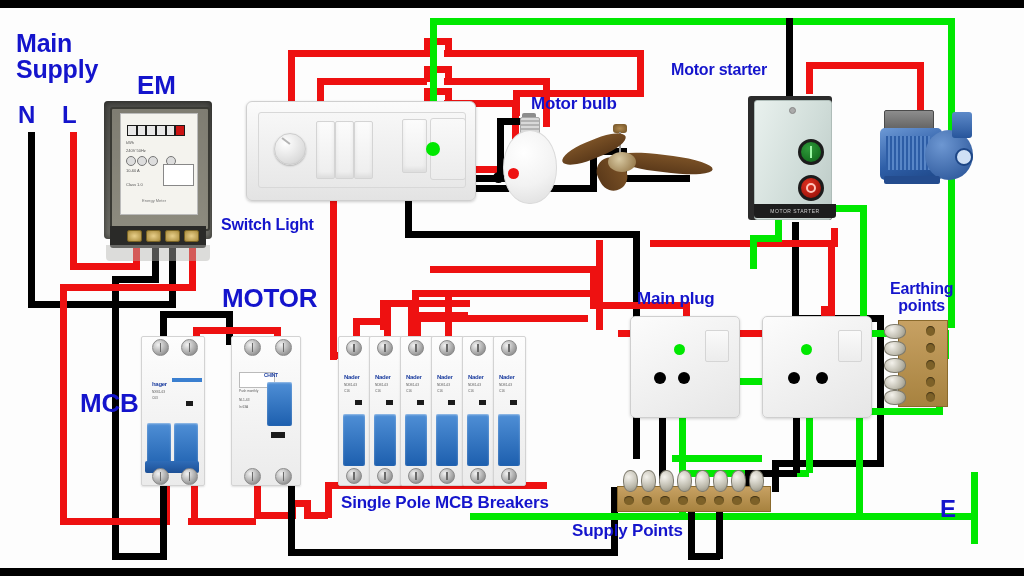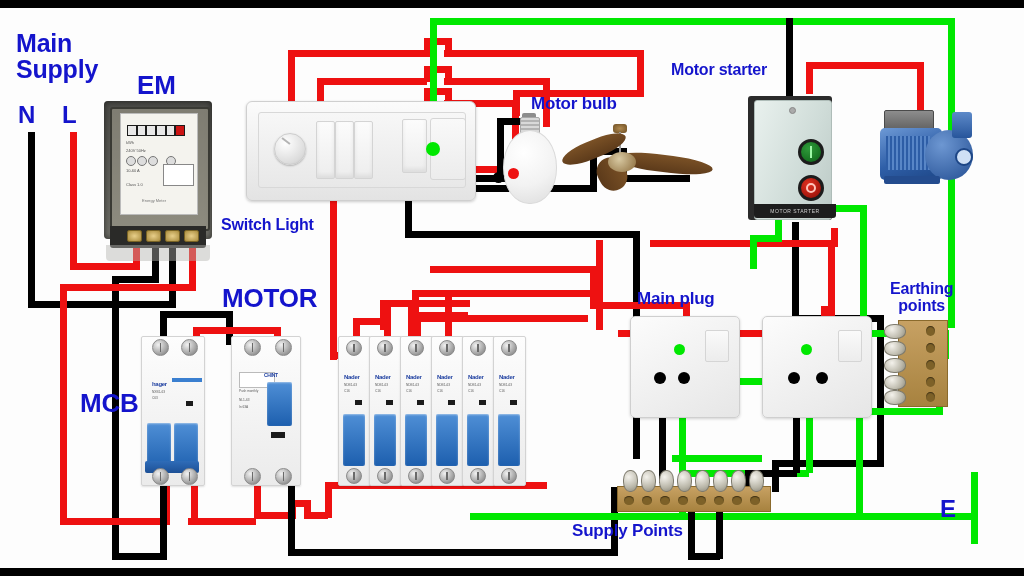--- a/index.html
+++ b/index.html
@@ -500,19 +500,20 @@
   <div class="lbl" style="left:16px;top:30px;font-size:25px;">Main
 Supply</div>
   <div class="lbl" style="left:18px;top:102px;font-size:24px;">N</div>
   <div class="lbl" style="left:62px;top:102px;font-size:24px;">L</div>
   <div class="lbl" style="left:137px;top:72px;font-size:26px;">EM</div>
   <div class="lbl" style="left:221px;top:217px;font-size:16px;">Switch Light</div>
   <div class="lbl" style="left:531px;top:95px;font-size:17px;">Motor bulb</div>
   <div class="lbl" style="left:671px;top:62px;font-size:16px;">Motor starter</div>
   <div class="lbl" style="left:222px;top:285px;font-size:26px;">MOTOR</div>
   <div class="lbl" style="left:80px;top:390px;font-size:26px;">MCB</div>
+  <div class="lbl" style="left:341px;top:494px;font-size:17px;">Single Pole MCB Breakers</div>
   <div class="lbl" style="left:637px;top:290px;font-size:17px;">Main plug</div>
   <div class="lbl" style="left:890px;top:281px;font-size:16px;text-align:center;">Earthing
 points</div>
   <div class="lbl" style="left:572px;top:522px;font-size:17px;">Supply Points</div>
   <div class="lbl" style="left:940px;top:496px;font-size:24px;">E</div>
 
 </div>
 
 </body></html>

